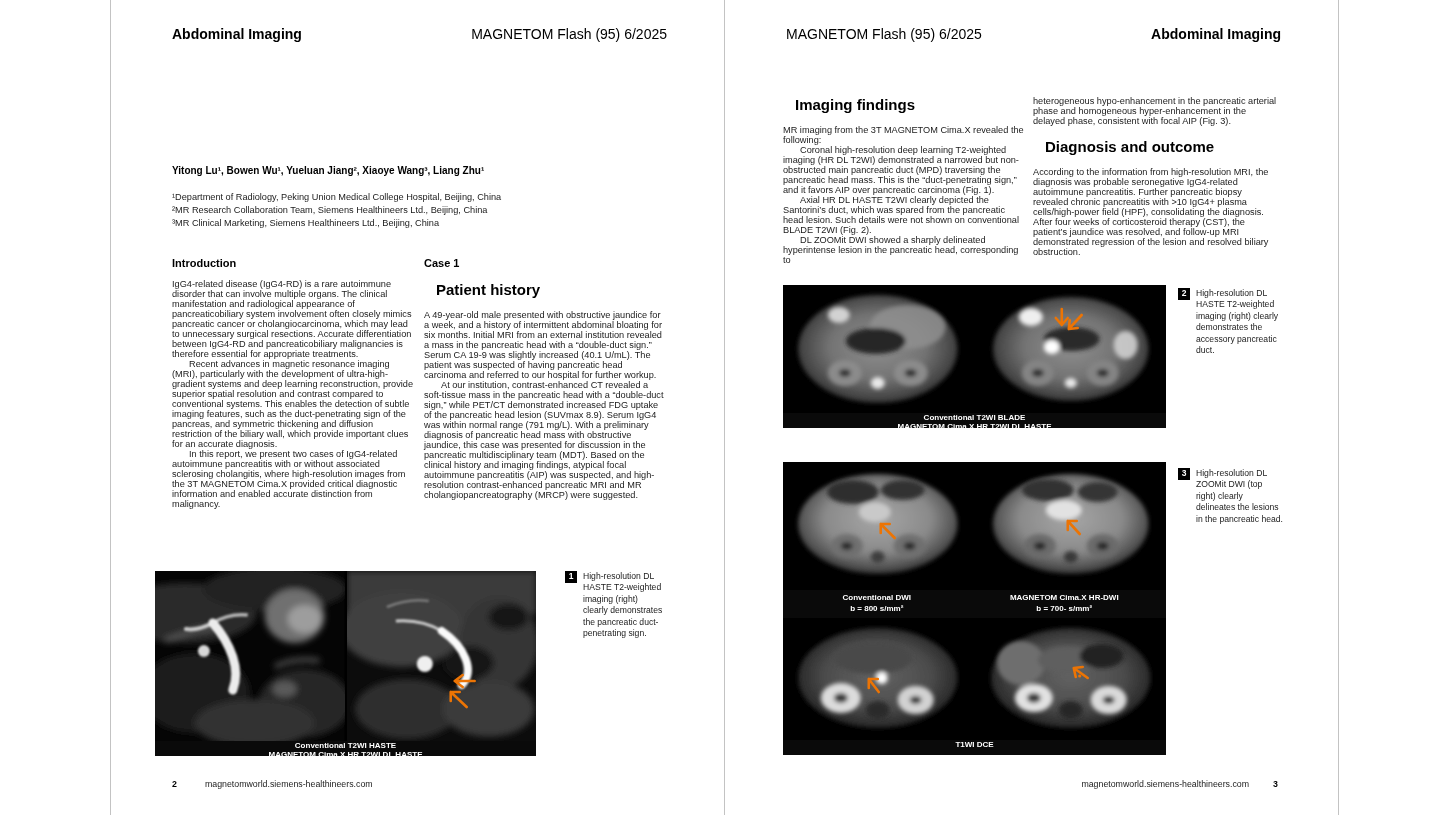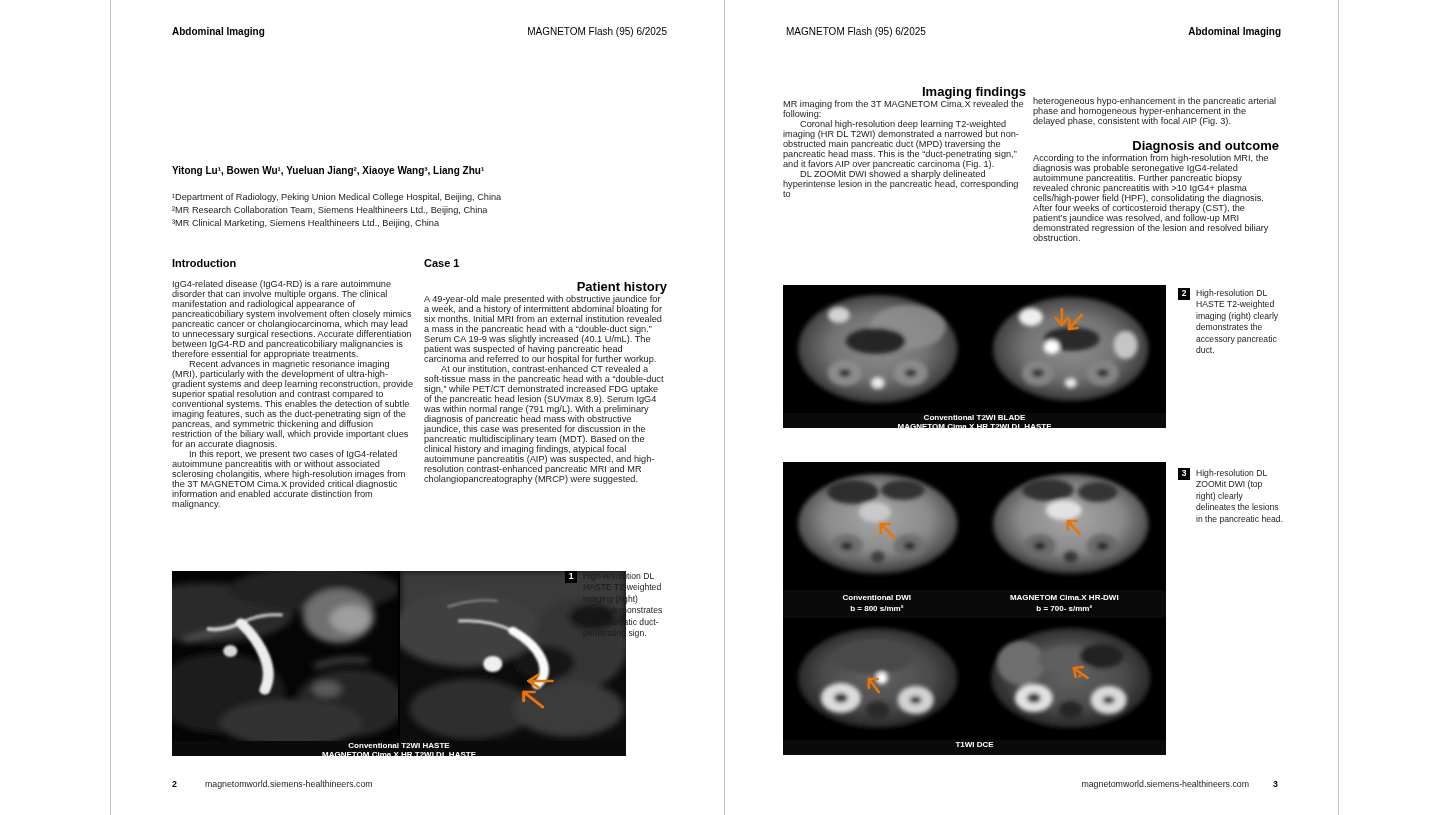--- a/index.html
+++ b/index.html
@@ -1,29 +1,29 @@
 <!DOCTYPE html>
 <html style="--orange: #ec7404;"><head>
 <meta charset="utf-8">
 <style>
   html,body{margin:0;padding:0;background:#ffffff;}
   .canvas{position:relative;width:1448px;height:815px;background:#ffffff;overflow:hidden;
           font-family:"Liberation Sans",sans-serif;color:#1a1a1a;}
   .page-edge{position:absolute;top:0;bottom:0;width:1px;background:#c3c3c3;}
   .page{position:absolute;top:0;height:815px;width:613px;background:#fff;}
   .ph{position:absolute;top:26px;left:61px;right:57px;display:flex;justify-content:space-between;
-      font-size:10px;color:#000;}
+      font-size:14px;color:#000;}
   .b{font-weight:bold;}
   .title{position:absolute;top:70px;left:61px;width:505px;font-size:23.5px;line-height:27.5px;
          font-weight:bold;letter-spacing:-0.3px;color:#000;}
   .authors{position:absolute;top:165px;left:61px;font-size:10px;font-weight:bold;color:#000;}
   .affil{position:absolute;top:191px;left:61px;font-size:9.2px;line-height:12.8px;color:#1a1a1a;}
   .col{position:absolute;width:243px;}
   .col h2{font-size:11px;margin:0 0 10px 0;color:#000;}
-  .col h3{font-size:13px;margin:0;color:#000;text-align:right;}
+  .col h3{font-size:15px;margin:12px;color:#000;}
   .col p{font-size:9.2px;line-height:10px;margin:0;}
   .ind{text-indent:17px;}
   .sp{margin-top:12px !important;}
   
   .fig{position:absolute;background:#000;}
   .fig-imgs{display:flex;gap:2px;background:#000;}
   .mri{flex:1;overflow:hidden;background:#000;}
   .mri svg{display:block;width:100%;height:100%;}
   .fig-bar{display:flex;align-items:center;background:#0a0a0a;height:15px;flex-direction:column;}
   .fig-bar span{flex:1;text-align:center;color:#fff;font-weight:bold;font-size:8px;}
@@ -98,21 +98,21 @@
       <p class="ind">In this report, we present two cases of IgG4-related autoimmune pancreatitis with or without associated sclerosing cholangitis, where high-resolution images from the 3T MAGNETOM Cima.X provided critical diagnostic information and enabled accurate distinction from malignancy.</p>
     </div>
 
     <div class="col" style="left:313px;top:257px">
       <h2>Case 1</h2>
       <h3>Patient history</h3>
       <p>A 49-year-old male presented with obstructive jaundice for a week, and a history of intermittent abdominal bloating for six months. Initial MRI from an external institution revealed a mass in the pancreatic head with a “double-duct sign.” Serum CA 19-9 was slightly increased (40.1 U/mL). The patient was suspected of having pancreatic head carcinoma and referred to our hospital for further workup.</p>
       <p class="ind">At our institution, contrast-enhanced CT revealed a soft-tissue mass in the pancreatic head with a “double-duct sign,” while PET/CT demonstrated increased FDG uptake of the pancreatic head lesion (SUVmax 8.9). Serum IgG4 was within normal range (791 mg/L). With a preliminary diagnosis of pancreatic head mass with obstructive jaundice, this case was presented for discussion in the pancreatic multidisciplinary team (MDT). Based on the clinical history and imaging findings, atypical focal autoimmune pancreatitis (AIP) was suspected, and high-resolution contrast-enhanced pancreatic MRI and MR cholangiopancreatography (MRCP) were suggested.</p>
     </div>
 
-    <div class="fig" style="left:61px;top:571px;width:454px">
+    <div class="fig" style="left:44px;top:571px;width:381px">
       <div class="fig-imgs" style="height:170px">
         <div class="mri">
           <svg viewBox="0 0 190 170" preserveAspectRatio="none">
             <rect width="190" height="170" fill="#050505"></rect>
             <g filter="url(#b3)">
               <ellipse cx="30" cy="42" rx="72" ry="30" fill="#2b2b2b"></ellipse>
               <ellipse cx="120" cy="18" rx="72" ry="22" fill="#232323"></ellipse>
               <ellipse cx="140" cy="45" rx="30" ry="27" fill="#6f6f6f"></ellipse>
               <ellipse cx="150" cy="48" rx="17" ry="14" fill="#9d9d9d"></ellipse>
               <ellipse cx="40" cy="122" rx="55" ry="40" fill="#1d1d1d"></ellipse>
@@ -175,20 +175,21 @@
   <div class="page" style="left:725px">
     <div class="ph">
       <span>MAGNETOM Flash (95) 6/2025</span>
       <span class="b">Abdominal Imaging</span>
     </div>
 
     <div class="col" style="left:58px;top:84px">
       <h3>Imaging findings</h3>
       <p>MR imaging from the 3T MAGNETOM Cima.X revealed the following:</p>
       <p class="ind">Coronal high-resolution deep learning T2-weighted imaging (HR DL T2WI) demonstrated a narrowed but non-obstructed main pancreatic duct (MPD) traversing the pancreatic head mass. This is the “duct-penetrating sign,” and it favors AIP over pancreatic carcinoma (Fig. 1).</p>
+      <p class="ind">Axial HR DL HASTE T2WI clearly depicted the Santorini’s duct, which was spared from the pancreatic head lesion. Such details were not shown on conventional BLADE T2WI (Fig. 2).</p>
       <p class="ind">DL ZOOMit DWI showed a sharply delineated hyperintense lesion in the pancreatic head, corresponding to</p>
     </div>
 
     <div class="col" style="left:308px;top:96px;width:246px">
       <p>heterogeneous hypo-enhancement in the pancreatic arterial phase and homogeneous hyper-enhancement in the delayed phase, consistent with focal AIP (Fig. 3).</p>
       <h3 class="sp">Diagnosis and outcome</h3>
       <p>According to the information from high-resolution MRI, the diagnosis was probable seronegative IgG4-related autoimmune pancreatitis. Further pancreatic biopsy revealed chronic pancreatitis with &gt;10 IgG4+ plasma cells/high-power field (HPF), consolidating the diagnosis. After four weeks of corticosteroid therapy (CST), the patient’s jaundice was resolved, and follow-up MRI demonstrated regression of the lesion and resolved biliary obstruction.</p>
     </div>
 
     <div class="fig" style="left:58px;top:285px;width:383px">

